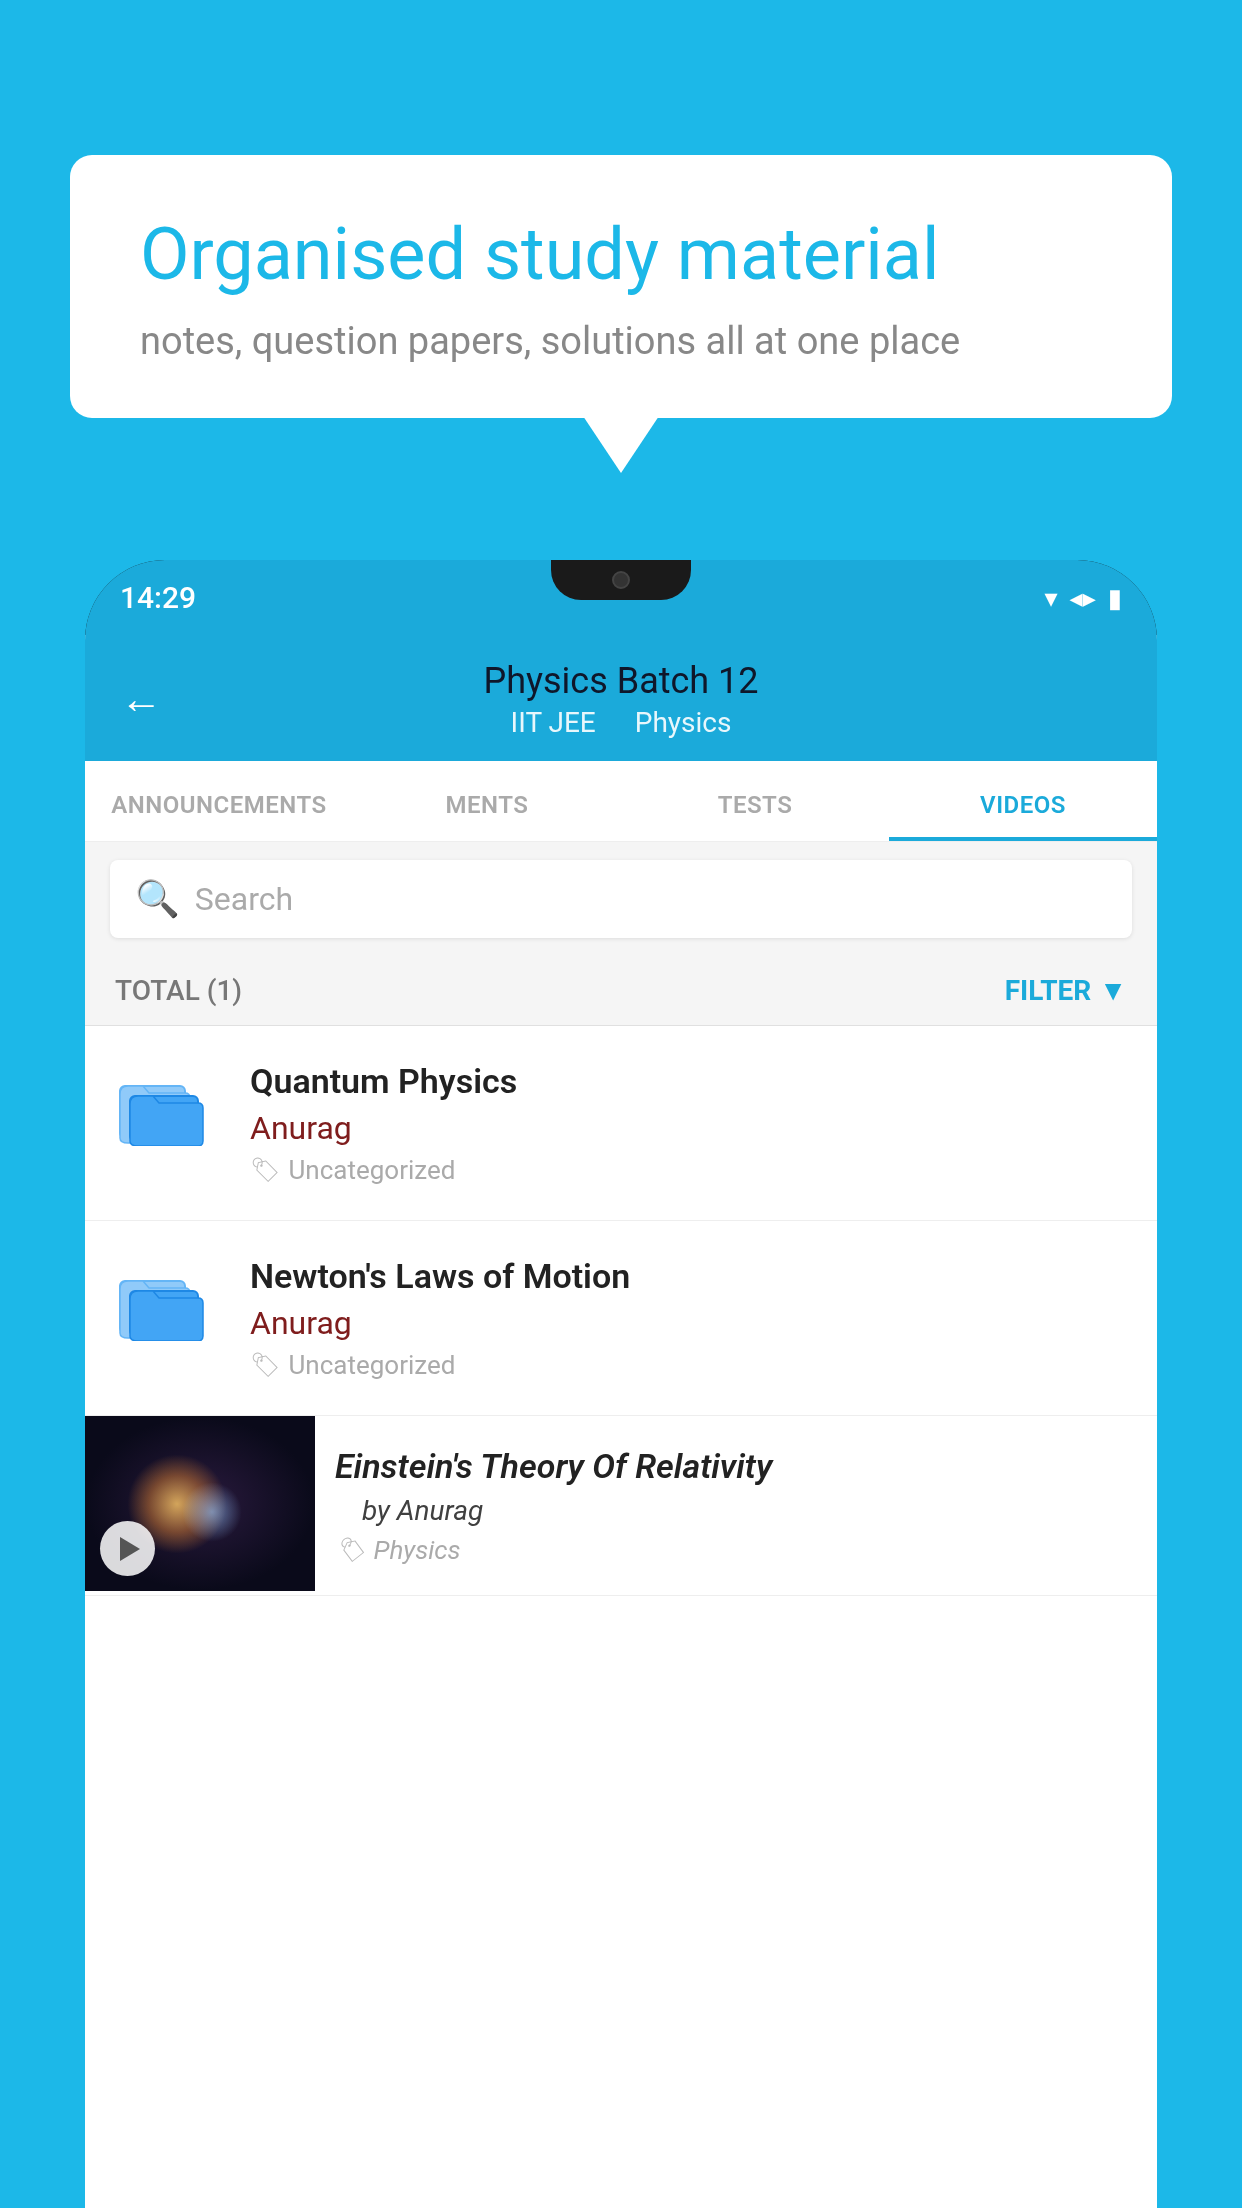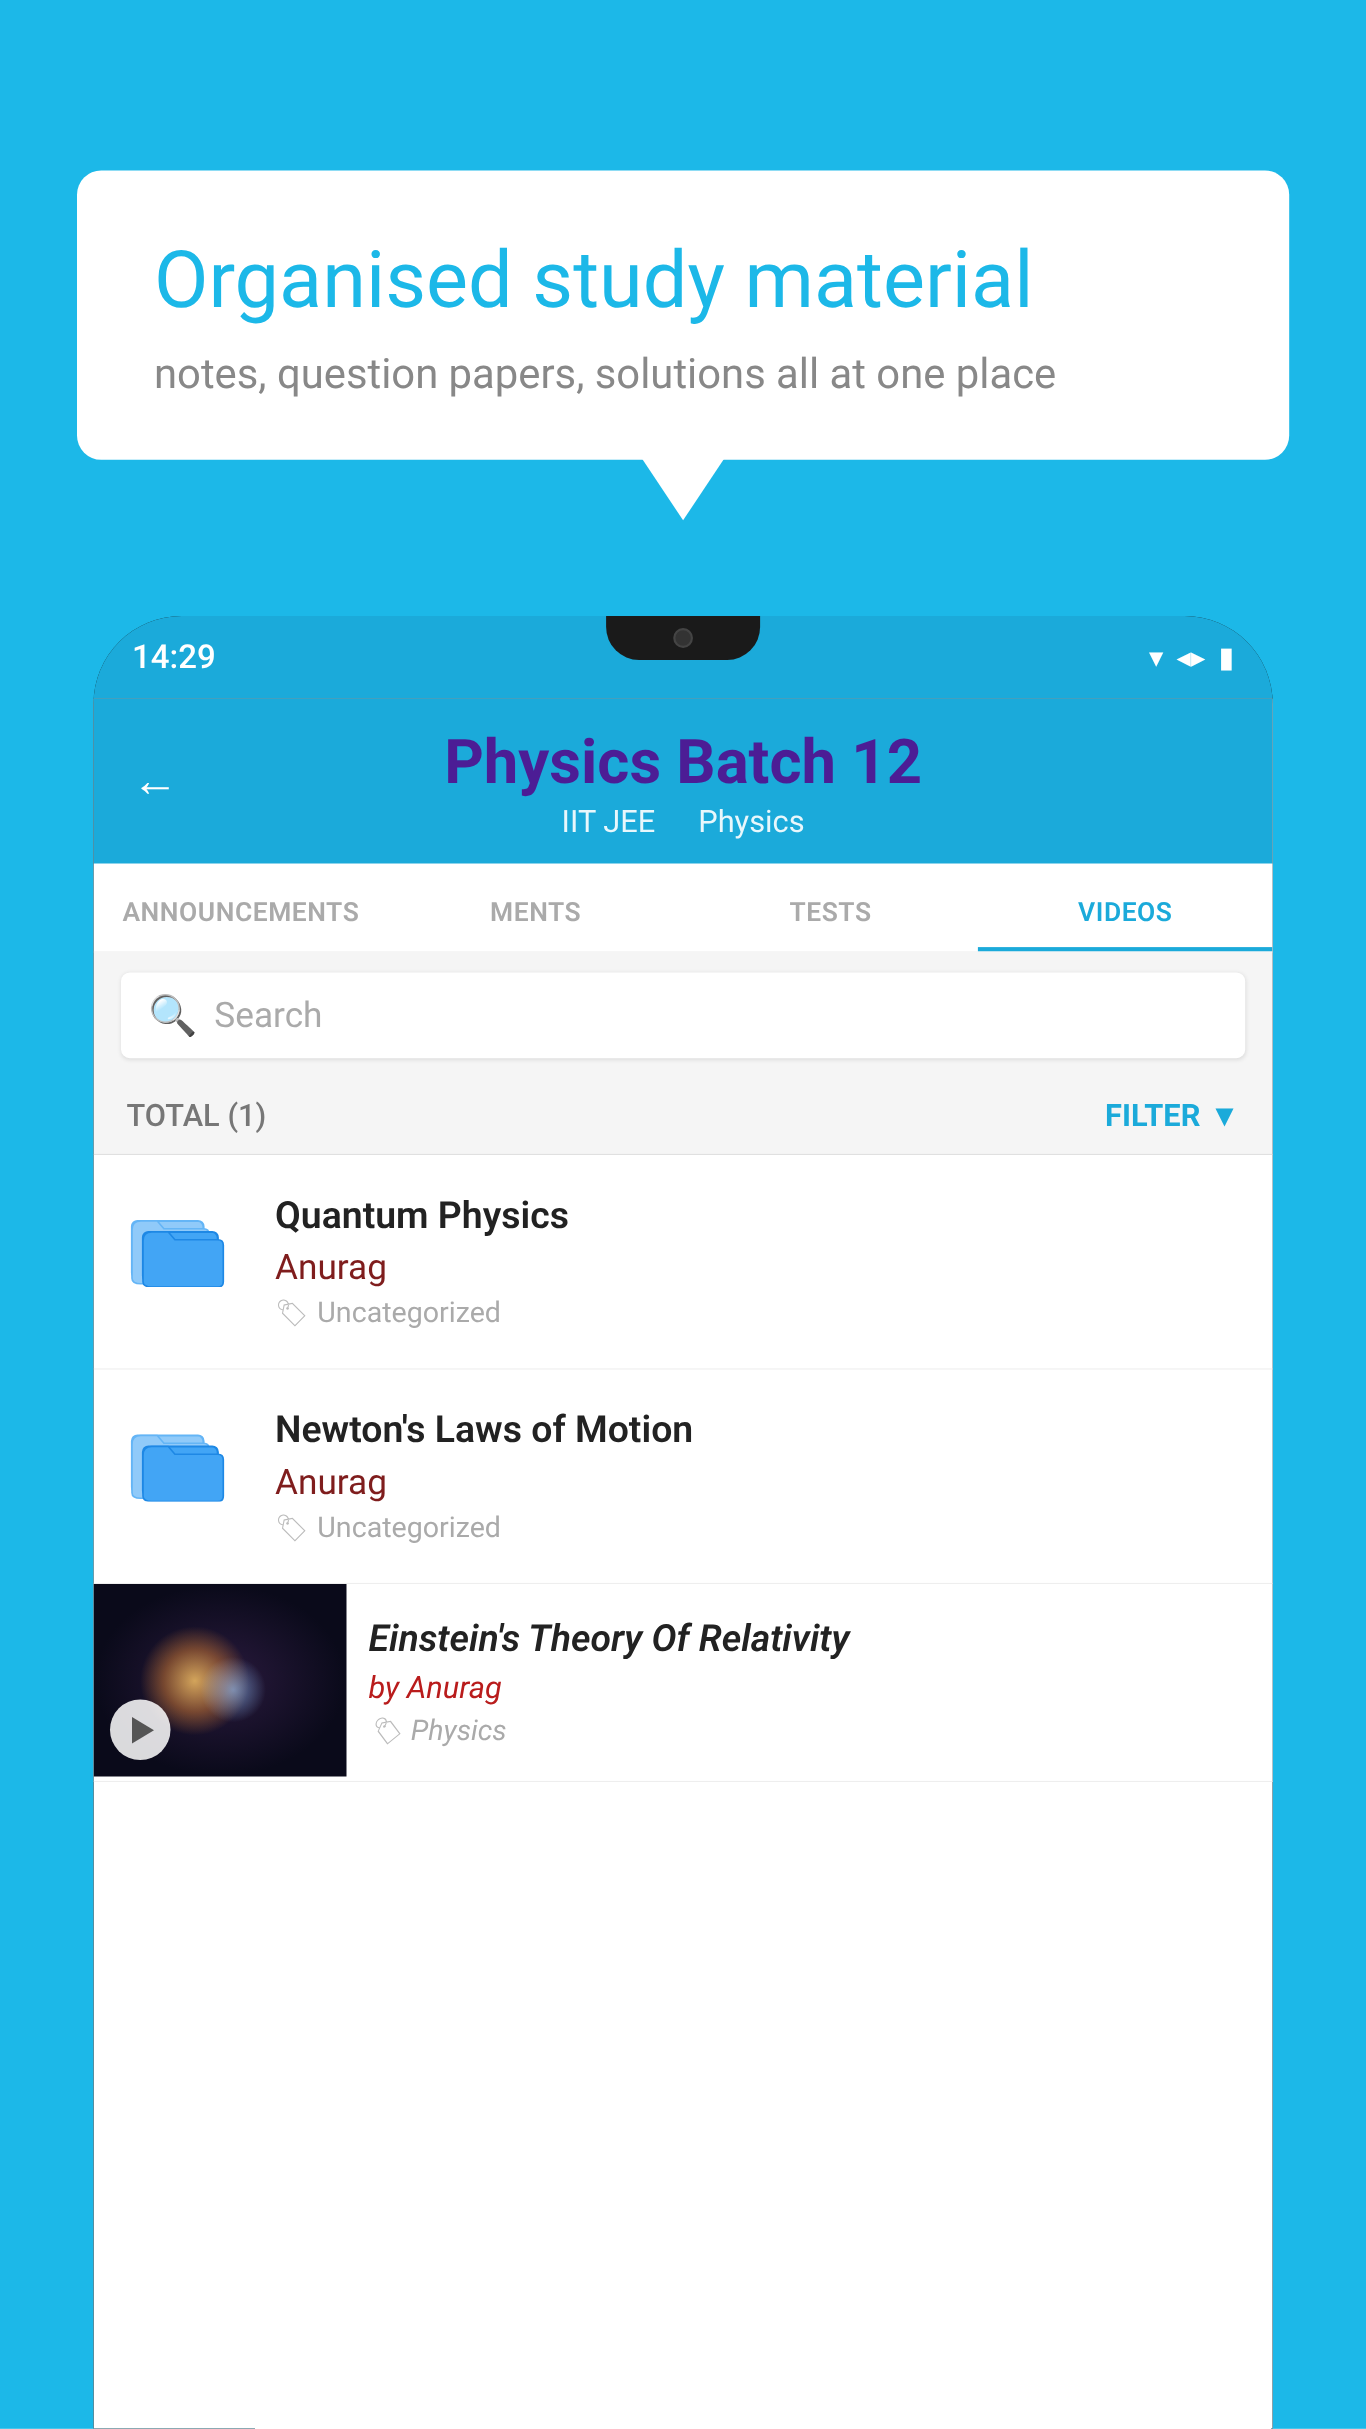--- a/index.html
+++ b/index.html
@@ -126,23 +126,23 @@
     .header-back {
       position: absolute;
       left: 35px;
       top: 50%;
       transform: translateY(-50%);
       color: white;
       font-size: 42px;
       cursor: pointer;
     }
     .header-title {
-      color: #4c1d95;
-      font-size: 56px;
-      font-weight: 700;
+      color: #0f172a;
+      font-size: 36px;
+      font-weight: 400;
     }
     .header-subtitle {
       color: rgba(255,255,255,0.9);
       font-size: 28px;
       margin-top: 4px;
     }
     .header-subtitle span {
       margin: 0 8px;
     }
 
@@ -329,23 +329,24 @@
       flex: 1;
       padding: 30px 20px;
     }
     .thumb-title {
       color: #222;
       font-size: 34px;
       font-weight: 600;
       margin-bottom: 8px;
     }
     .thumb-author {
-      color: #b91c1c;
+      color: #404040;
       font-size: 28px;
       margin-bottom: 8px;
+      margin-left: 27px;
     }
     .thumb-tag {
       color: #aaa;
       font-size: 26px;
       display: flex;
       align-items: center;
       gap: 8px;
     }
   </style>
 </head>

